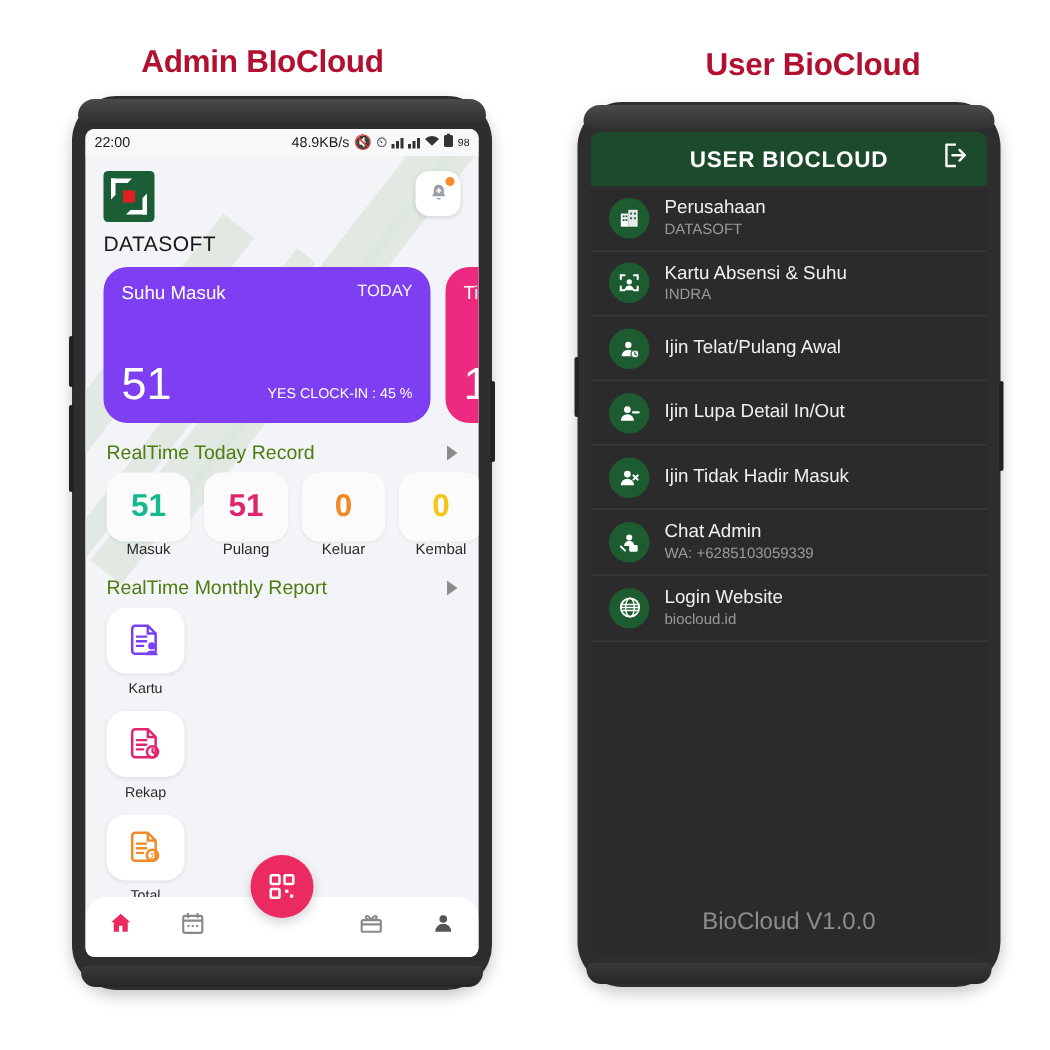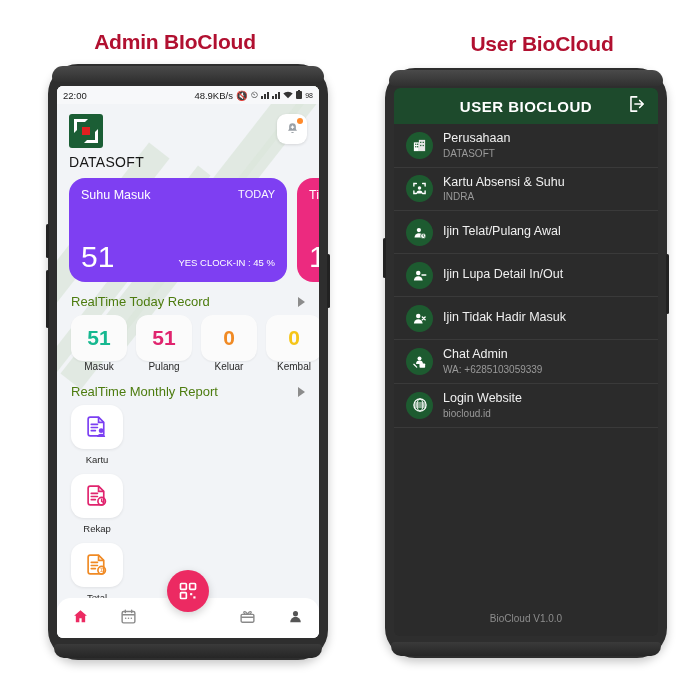--- a/index.html
+++ b/index.html
@@ -152,21 +152,21 @@
     display:flex; align-items:center; gap:10px; padding:7px 12px;
     border-bottom:1px solid #3a3a3a; min-height:43px;
   }
   .u-ico {
     width:27px;height:27px;border-radius:50%;background:#1d5b30;
     display:flex;align-items:center;justify-content:center;flex:0 0 auto;
   }
   .u-txt { display:flex; flex-direction:column; justify-content:space-between; }
   .u-t1 { color:#f0f0f0; font-size:12.5px; line-height:1.25; }
   .u-t2 { color:#9a9a9a; font-size:10px; line-height:1.3; }
-  .u-footer { text-align:center; color:#8d8d8d; font-size:10px; padding-bottom:12px; }
+  .u-footer { text-align:center; color:#8d8d8d; font-size:16px; padding-bottom:12px; }
 </style>
 </head>
 <body>
 
 <div class="stage">
 
   <div class="panel" style="position:absolute; left:0; top:0; width:350px; height:700px;">
 
     <div class="panel-title" style="top:30px;">Admin BIoCloud</div>
 

